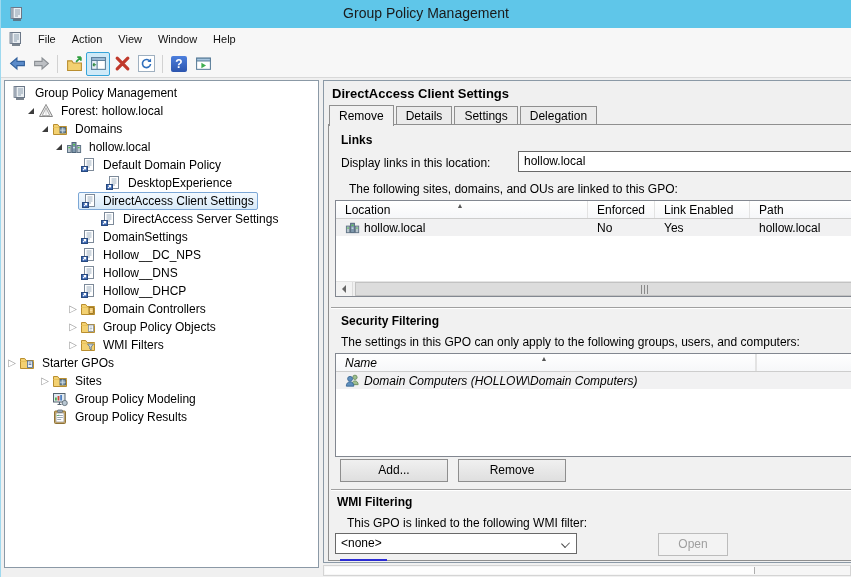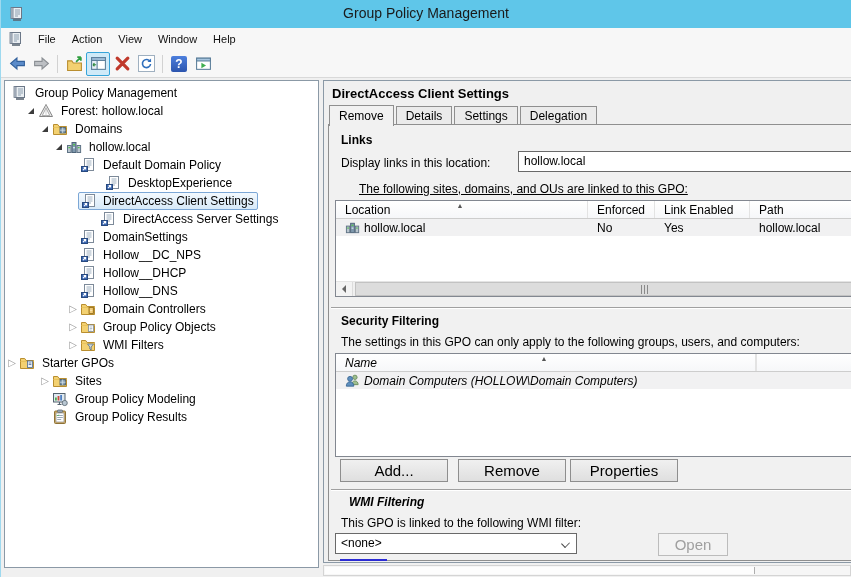--- a/index.html
+++ b/index.html
@@ -73,21 +73,21 @@
   .col-name{ width:420px; flex:0 0 420px;font-style:italic; }
   .col-x   { flex:1; border-right:none !important; border-left:1px solid #e3e3e3; }
 
   .lv-hscroll { flex:0 0 15px; border-top:1px solid #e4e4e4; background:#f0f0f0; display:flex; }
   .sb-btn { width:17px; flex:0 0 17px; background:#f3f3f3; border-right:1px solid #dcdcdc; display:flex; align-items:center; justify-content:center; }
   .sb-btn::before { content:""; width:0; height:0; border-right:4px solid #666; border-top:4px solid transparent; border-bottom:4px solid transparent; }
   .sb-thumb { flex:1; margin-left:2px; background:#dcdcdc; border:1px solid #c2c2c2; position:relative; }
   .grip { position:absolute; left:50%; top:2px; width:9px; height:9px; margin-left:-4px;
           background:linear-gradient(90deg,#8a8a8a 1px,transparent 1px); background-size:3px 100%; }
 
-  .btn { position:absolute; width:108px; height:23px; background:linear-gradient(#f0f0f0,#dfdfdf); border:1px solid #8e8e8e; font-size:15px; text-align:center; line-height:21px; cursor:default; }
+  .btn { position:absolute; width:108px; height:23px; background:linear-gradient(#f0f0f0,#dfdfdf); border:1px solid #8e8e8e; font-size:12px; text-align:center; line-height:21px; cursor:default; }
   .btn.disabled { background:#f3f3f3; border-color:#bcbcbc; color:#9f9f9f; }
   .focus-line { background:#2b2bd5; }
 </style>
 </head>
 <body>
 
 <svg width="0" height="0" style="position:absolute">
   <defs>
     <symbol id="i-scroll" viewBox="0 0 16 16">
       <rect x="3.5" y="1.5" width="9" height="11" fill="#e9eef2" stroke="#6b7787"></rect>
@@ -332,28 +332,28 @@
         <svg class="ticon">
             <use href="#i-gpo"></use>
           </svg>
         <span class="tlabel">Hollow__DC_NPS</span>
       </div>
       <div class="trow" style="padding-left:61px">
         <span class="exp"></span>
         <svg class="ticon">
             <use href="#i-gpo"></use>
           </svg>
+        <span class="tlabel">Hollow__DNS</span>
+      </div>
+      <div class="trow" style="padding-left:61px">
+        <span class="exp"></span>
+        <svg class="ticon">
+            <use href="#i-gpo"></use>
+          </svg>
         <span class="tlabel">Hollow__DHCP</span>
-      </div>
-      <div class="trow" style="padding-left:61px">
-        <span class="exp"></span>
-        <svg class="ticon">
-            <use href="#i-gpo"></use>
-          </svg>
-        <span class="tlabel">Hollow__DNS</span>
       </div>
       <div class="trow" style="padding-left:61px">
         <span class="exp closed"></span>
         <svg class="ticon">
             <use href="#i-folder-dc"></use>
           </svg>
         <span class="tlabel">Domain Controllers</span>
       </div>
       <div class="trow" style="padding-left:61px">
         <span class="exp closed"></span>
@@ -409,21 +409,21 @@
         <div class="tab"><span>Delegation</span></div>
       </div>
 
       <div class="tabpage">
 
         <div class="sect-h" style="left:12px; top:8px;">Links</div>
         <div style="left:12px; top:31px;">Display links in this location:</div>
         <div class="combo" style="left:189px; top:26px; width:410px; height:21px;">
           <span>hollow.local</span>
         </div>
-        <div style="left:30px; top:57px;text-decoration:underline;">The following sites, domains, and OUs are linked to this GPO:</div>
+        <div style="left:20px; top:57px;">The following sites, domains, and OUs are linked to this GPO:</div>
 
         <div class="listview" style="left:6px; top:75px; width:600px; height:97px;">
           <div class="lv-header">
             <div class="lv-h col-loc">
               <span>Location</span>
               <span class="sort">▲</span>
             </div>
             <div class="lv-h col-enf"><span>Enforced</span></div>
             <div class="lv-h col-le"><span>Link Enabled</span></div>
             <div class="lv-h col-path"><span>Path</span></div>
@@ -468,26 +468,25 @@
                 </svg>
               <span>Domain Computers (HOLLOW\Domain Computers)</span>
             </div>
             <div class="lv-c col-x"></div>
           </div>
           <div class="lv-fill"></div>
         </div>
 
         <button class="btn" style="left:11px; top:334px;">Add...</button>
         <button class="btn" style="left:129px; top:334px;">Remove</button>
-        <button class="btn" style="left:241px; top:334px;">Properties</button>
 
         <div class="groove" style="top:364px;"></div>
 
-        <div class="sect-h" style="left:20px; top:370px;font-style:italic;">WMI Filtering</div>
-        <div style="left:12px; top:391px;">This GPO is linked to the following WMI filter:</div>
+        <div class="sect-h" style="left:8px; top:370px;">WMI Filtering</div>
+        <div style="left:18px; top:391px;">This GPO is linked to the following WMI filter:</div>
         <div class="combo" style="left:6px; top:408px; width:242px; height:21px;">
           <span>&lt;none&gt;</span>
           <span class="chev"></span>
         </div>
         <button class="btn disabled" style="left:329px; top:408px; width:70px;">Open</button>
         <div class="focus-line" style="left:11px; top:434px; width:47px; height:2px;"></div>
 
       </div>
     </div>
 

